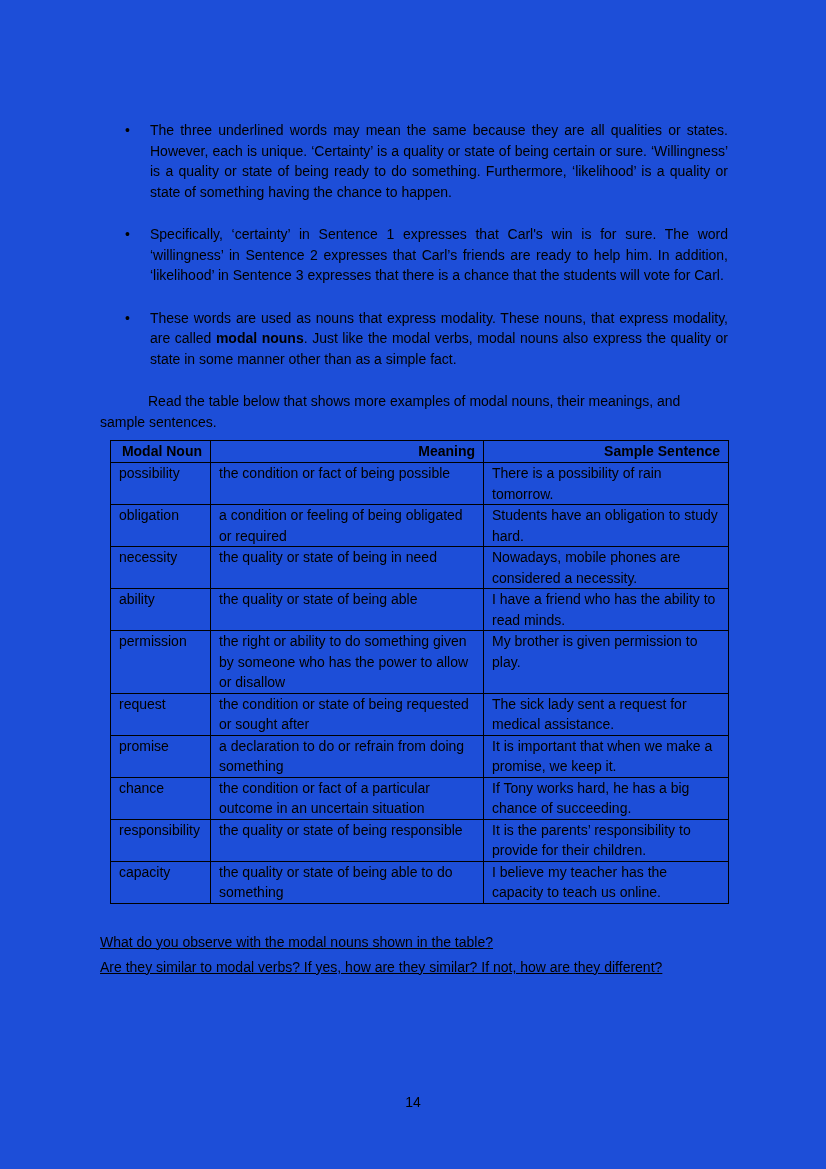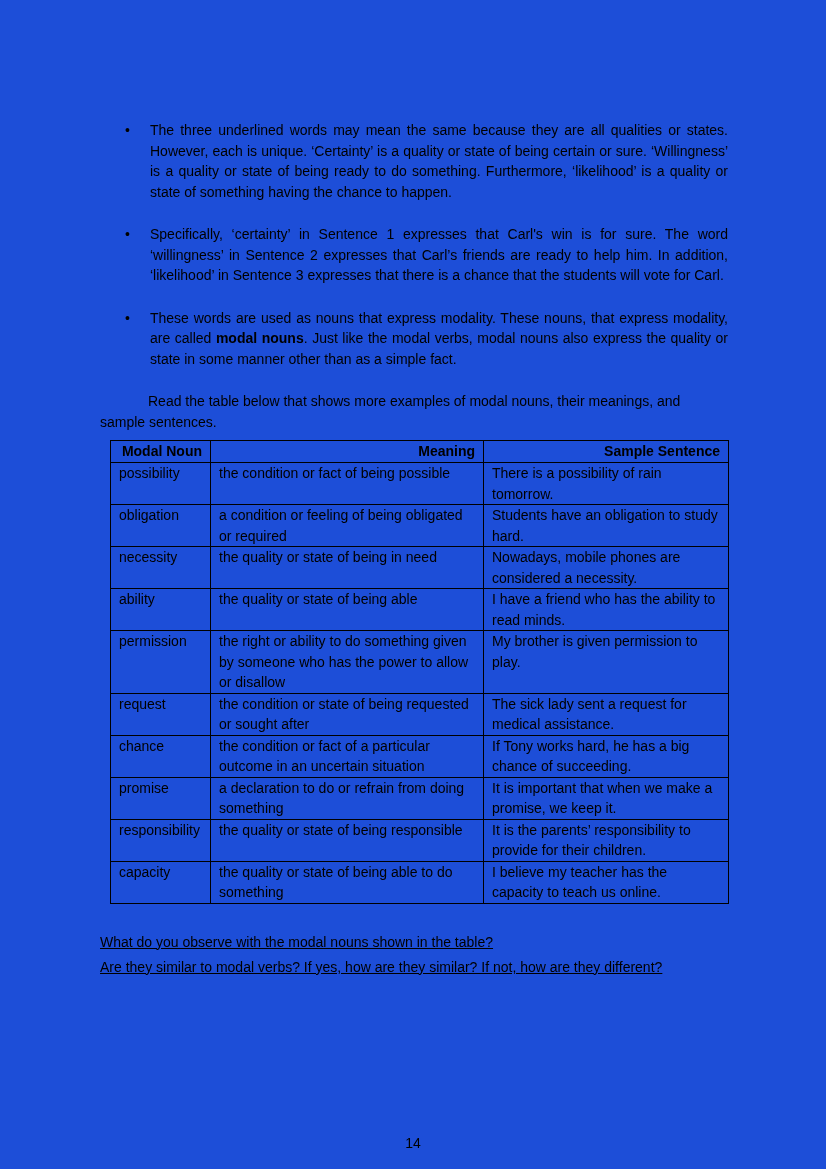--- a/index.html
+++ b/index.html
@@ -78,21 +78,20 @@
   .questions p {
     margin: 0;
     text-decoration: underline;
   }
   .footer {
     position: absolute;
     top: 1093px;
     left: 0;
     width: 826px;
     text-align: center;
-    margin-top: 41px;
   }
   .page-number {
     font-size: 14px;
     color: #000000;
     line-height: 18px;
   }
   .watermark {
     margin-top: 6px;
     font-size: 16px;
     color: #c4c4c4;
@@ -163,29 +162,29 @@
         <td>My brother is given permission to play.</td>
       </tr>
 
       <tr>
         <td>request</td>
         <td>the condition or state of being requested or sought after</td>
         <td>The sick lady sent a request for medical assistance.</td>
       </tr>
 
       <tr>
+        <td>promise</td>
+        <td>a declaration to do or refrain from doing something</td>
+        <td>It is important that when we make a promise, we keep it.</td>
+      </tr>
+
+      <tr>
         <td>chance</td>
         <td>the condition or fact of a particular outcome in an uncertain situation</td>
         <td>If Tony works hard, he has a big chance of succeeding.</td>
-      </tr>
-
-      <tr>
-        <td>promise</td>
-        <td>a declaration to do or refrain from doing something</td>
-        <td>It is important that when we make a promise, we keep it.</td>
       </tr>
 
 
       <tr>
         <td>responsibility</td>
         <td>the quality or state of being responsible</td>
         <td>It is the parents’ responsibility to provide for their children.</td>
       </tr>
 
       <tr>

